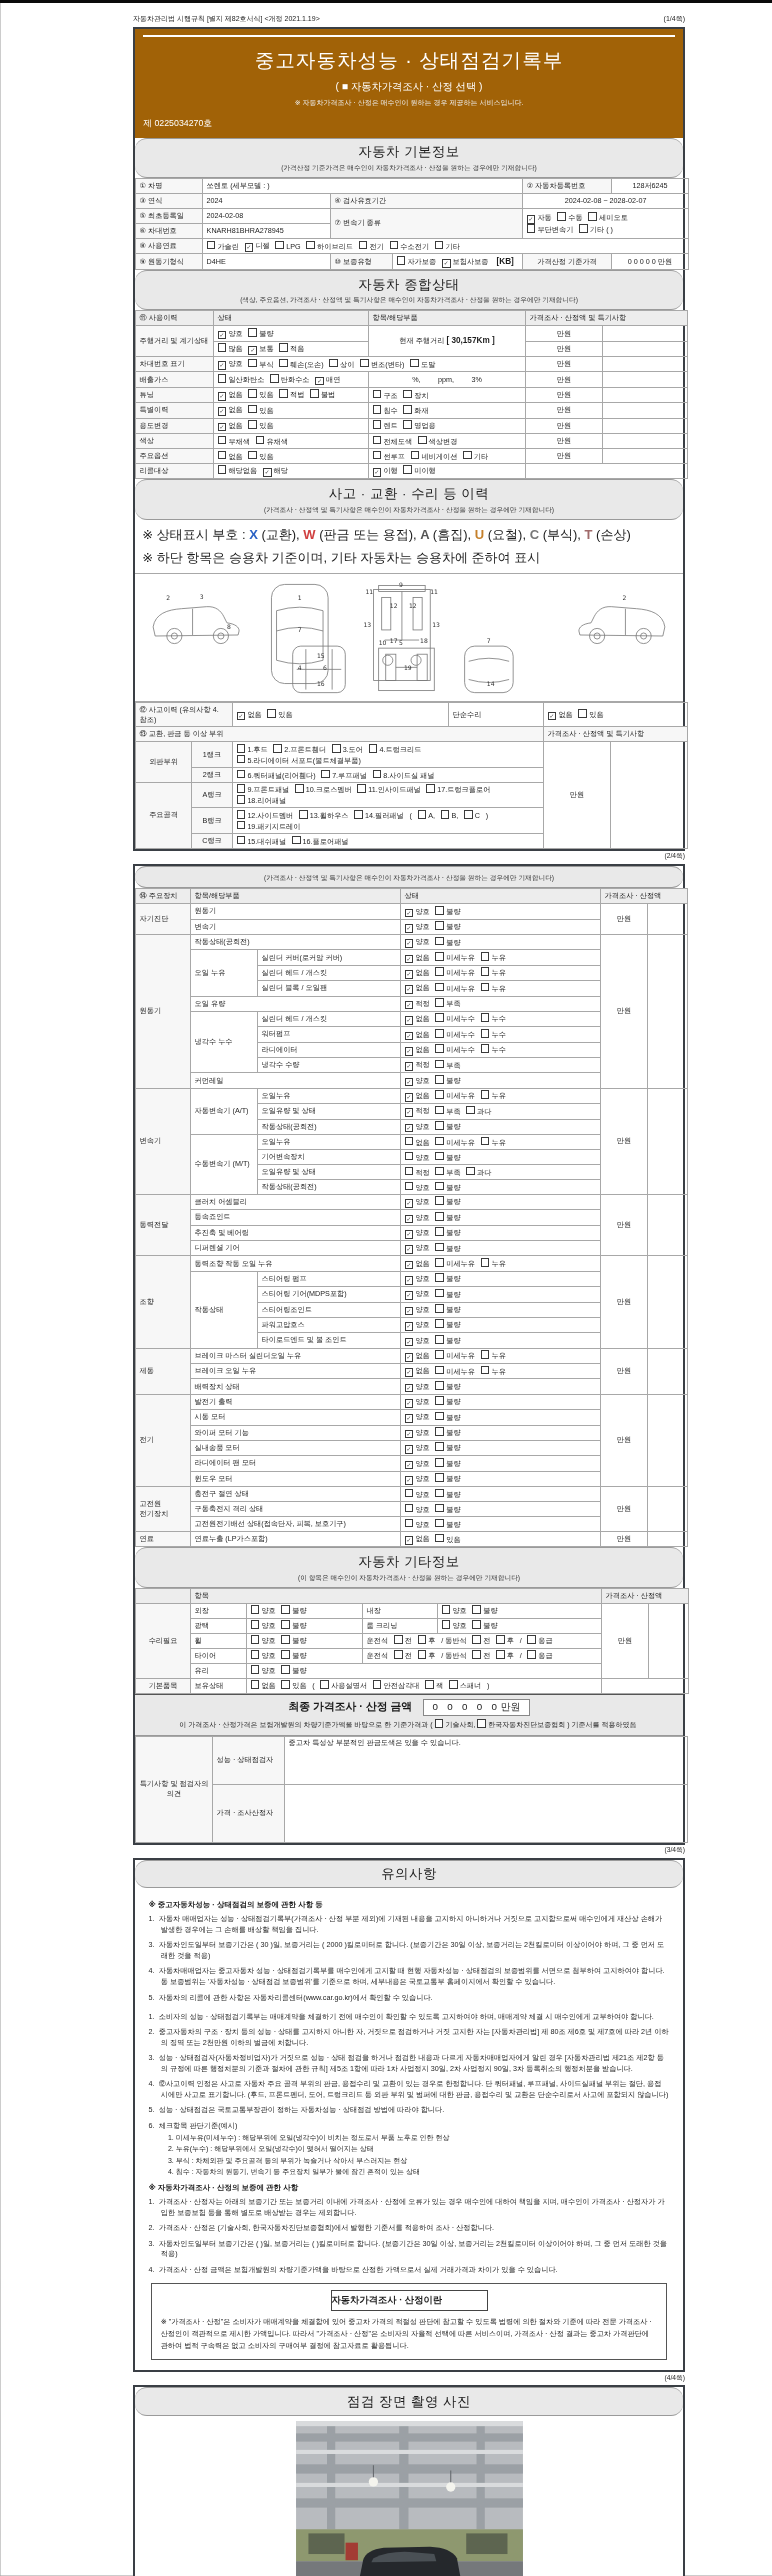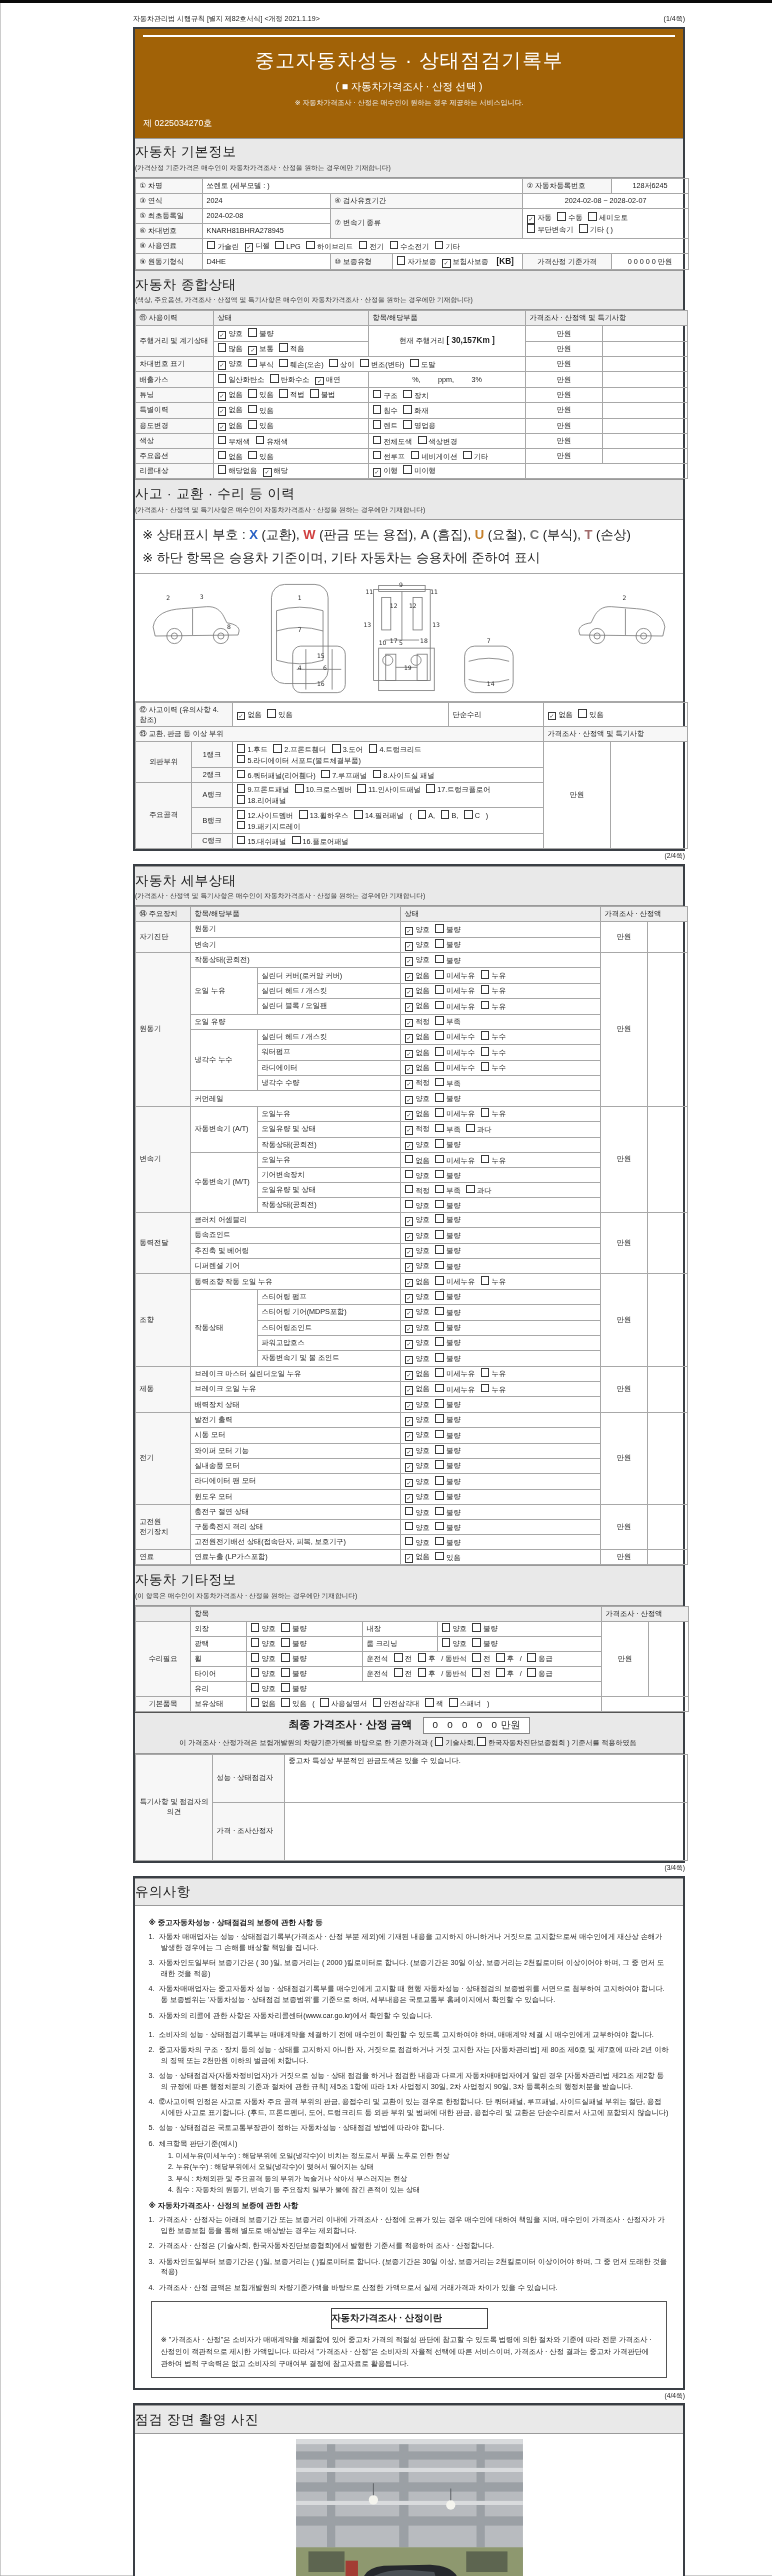--- a/index.html
+++ b/index.html
@@ -14,21 +14,21 @@
   .pmark{text-align:right;font-size:6.7px;color:#222;margin:1.5px 0 2.6px;}
   .page{border:2.1px solid #3a3f45;background:#fff;}
   
   .cover{background:#a16207;color:#fff;padding:4.1px 8.2px 8.2px;}
   .stripe{height:2.6px;background:#fff;margin:1.5px 0 10.3px;}
   .cover-title{font-size:19.6px;text-align:center;letter-spacing:1px;}
   .cover-sub{font-size:10.3px;text-align:center;margin-top:5.7px;}
   .cover-note{font-size:7px;text-align:center;margin-top:4.1px;color:#eeeeee;}
   .doc-no{font-size:8.8px;margin-top:9.3px;text-align:left;}
   
-  .sec-head{background:#e9e9e9;border-top:0.5px solid #9a9a9a;border-bottom:0.5px solid #9a9a9a;padding:4.6px 0 4.1px;}
+  .sec-head{background:#e9e9e9;border-top:0.5px solid #9a9a9a;border-bottom:0.5px solid #9a9a9a;text-align:center;padding:4.6px 0 4.1px;border-radius:12px;}
   .sec-title{font-size:13.4px;color:#1b1b1b;letter-spacing:0.5px;}
   .sec-sub{font-size:6.7px;color:#333;margin-top:2.6px;}
   
   table.tbl{border-collapse:collapse;width:100%;table-layout:fixed;}
   .tbl td{border:0.5px solid #a8a8a8;padding:1.5px 3.6px;font-size:7.2px;vertical-align:middle;word-break:keep-all;line-height:1.4;}
   .tbl tr{height:15px;}
   td.lb{background:#f7f7f7;}
   td.hd{background:#ededed;}
   td.ct{text-align:center;}
   td.pr{text-align:center;}
@@ -368,21 +368,20 @@
             <td class="lb ct"><span>C랭크</span></td>
             <td colspan="2"><span class="opt"><span class="cb"></span><span>15.대쉬패널</span></span><span class="opt"><span class="cb"></span><span>16.플로어패널</span></span></td>
           </tr>
         </tbody>
     </table>
   </div>
   <div class="pmark">(2/4쪽)</div>
 
   <div class="page">
     <div class="sec-head">
-      <div class="sec-title">자동차 세부상태</div>
       <div class="sec-sub">(가격조사 · 산정액 및 특기사항은 매수인이 자동차가격조사 · 산정을 원하는 경우에만 기재합니다)</div>
     </div>
     <table class="tbl">
       <colgroup>
           <col style="width:55px">
           <col style="width:67px">
           <col style="width:143px">
           <col style="width:200px">
           <col style="width:47px">
           <col style="width:40px">
@@ -520,21 +519,21 @@
           </tr>
           <tr>
             <td><span>스티어링조인트</span></td>
             <td><span class="opt"><span class="cb on">✓</span><span>양호</span></span><span class="opt"><span class="cb"></span><span>불량</span></span></td>
           </tr>
           <tr>
             <td><span>파워고압호스</span></td>
             <td><span class="opt"><span class="cb on">✓</span><span>양호</span></span><span class="opt"><span class="cb"></span><span>불량</span></span></td>
           </tr>
           <tr>
-            <td><span>자동변속기 및 볼 조인트</span></td>
+            <td><span>타이로드엔드 및 볼 조인트</span></td>
             <td><span class="opt"><span class="cb on">✓</span><span>양호</span></span><span class="opt"><span class="cb"></span><span>불량</span></span></td>
           </tr>
           <tr>
             <td rowspan="3" class="lb"><span>제동</span></td>
             <td colspan="2"><span>브레이크 마스터 실린더오일 누유</span></td>
             <td><span class="opt"><span class="cb on">✓</span><span>없음</span></span><span class="opt"><span class="cb"></span><span>미세누유</span></span><span class="opt"><span class="cb"></span><span>누유</span></span></td>
             <td rowspan="3" class="pr"><span>만원</span></td>
             <td rowspan="3"></td>
           </tr>
           <tr>

